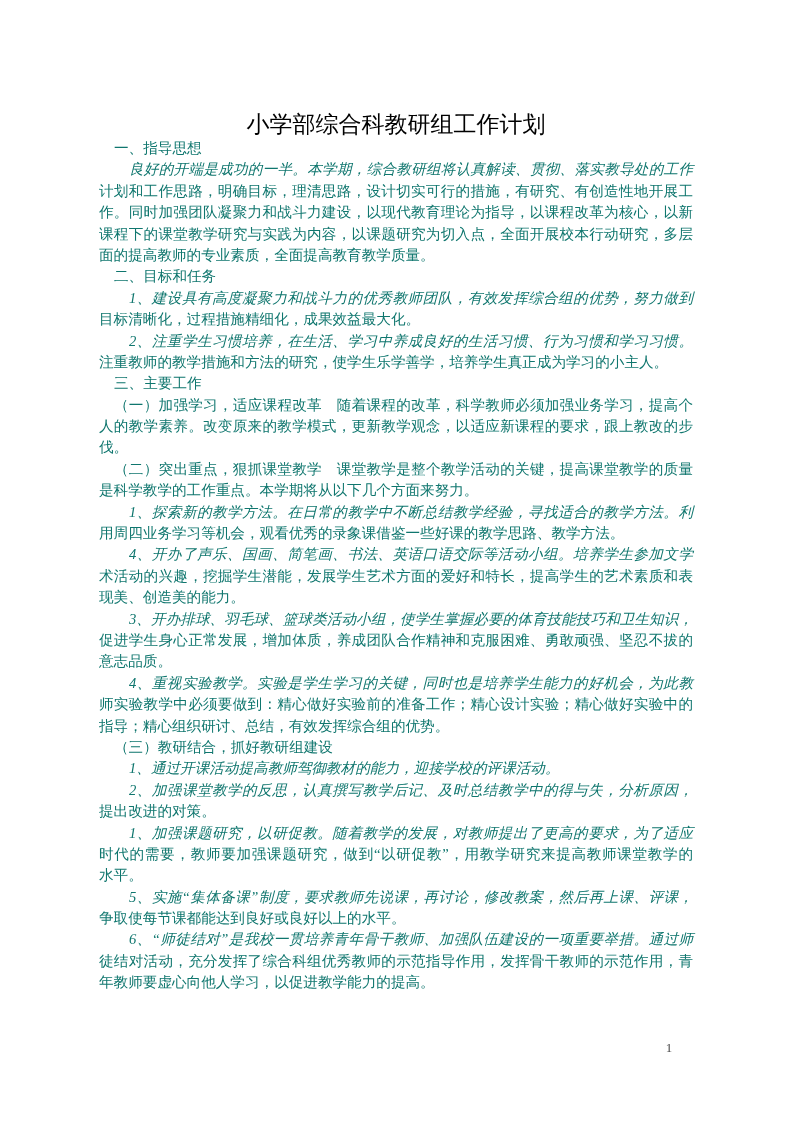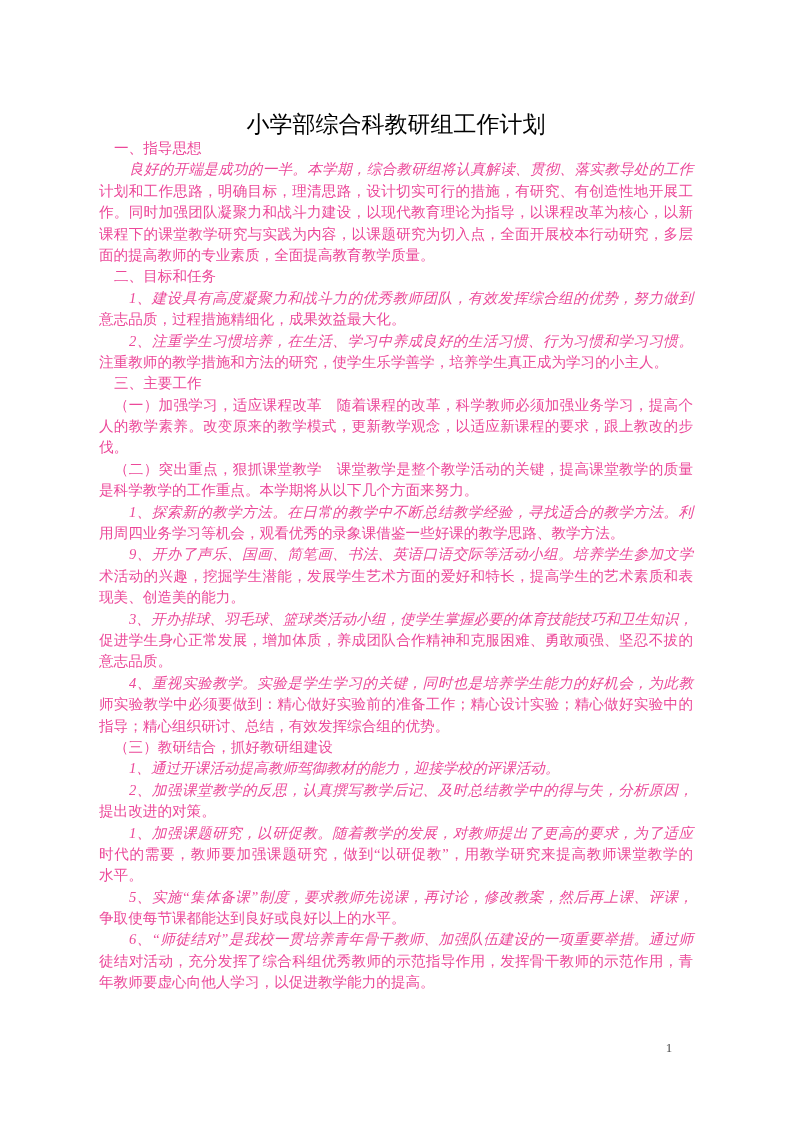--- a/index.html
+++ b/index.html
@@ -30,21 +30,21 @@
     top: 138px;
     width: 594px;
   }
   .para { margin: 0; padding: 0; }
   .line {
     height: 21.4px;
     line-height: 21.4px;
     font-size: 14.6px;
     white-space: nowrap;
     letter-spacing: 0;
-    color: #ec4899;
+    color: #0f766e;
   }
   .line.fill {
     white-space: normal;
     text-align: justify;
     text-align-last: justify;
     text-justify: inter-character;
   }
   .line.in1 { padding-left: 15px; }
   .line.in2 { padding-left: 30px; font-style: italic; }
   .page-number {
@@ -73,21 +73,21 @@
         <div class="line fill">计划和工作思路，明确目标，理清思路，设计切实可行的措施，有研究、有创造性地开展工</div>
         <div class="line fill">作。同时加强团队凝聚力和战斗力建设，以现代教育理论为指导，以课程改革为核心，以新</div>
         <div class="line fill">课程下的课堂教学研究与实践为内容，以课题研究为切入点，全面开展校本行动研究，多层</div>
         <div class="line">面的提高教师的专业素质，全面提高教育教学质量。</div>
       </div>
       <div class="para">
         <div class="line in1">二、目标和任务</div>
       </div>
       <div class="para">
         <div class="line in2 fill">1、建设具有高度凝聚力和战斗力的优秀教师团队，有效发挥综合组的优势，努力做到</div>
-        <div class="line">意志品质，过程措施精细化，成果效益最大化。</div>
+        <div class="line">目标清晰化，过程措施精细化，成果效益最大化。</div>
       </div>
       <div class="para">
         <div class="line in2 fill">2、注重学生习惯培养，在生活、学习中养成良好的生活习惯、行为习惯和学习习惯。</div>
         <div class="line">注重教师的教学措施和方法的研究，使学生乐学善学，培养学生真正成为学习的小主人。</div>
       </div>
       <div class="para">
         <div class="line in1">三、主要工作</div>
       </div>
       <div class="para">
         <div class="line in1 fill">（一）加强学习，适应课程改革　随着课程的改革，科学教师必须加强业务学习，提高个</div>
@@ -96,21 +96,21 @@
       </div>
       <div class="para">
         <div class="line in1 fill">（二）突出重点，狠抓课堂教学　课堂教学是整个教学活动的关键，提高课堂教学的质量</div>
         <div class="line">是科学教学的工作重点。本学期将从以下几个方面来努力。</div>
       </div>
       <div class="para">
         <div class="line in2 fill">1、探索新的教学方法。在日常的教学中不断总结教学经验，寻找适合的教学方法。利</div>
         <div class="line">用周四业务学习等机会，观看优秀的录象课借鉴一些好课的教学思路、教学方法。</div>
       </div>
       <div class="para">
-        <div class="line in2 fill">9、开办了声乐、国画、简笔画、书法、英语口语交际等活动小组。培养学生参加文学</div>
+        <div class="line in2 fill">4、开办了声乐、国画、简笔画、书法、英语口语交际等活动小组。培养学生参加文学</div>
         <div class="line fill">术活动的兴趣，挖掘学生潜能，发展学生艺术方面的爱好和特长，提高学生的艺术素质和表</div>
         <div class="line">现美、创造美的能力。</div>
       </div>
       <div class="para">
         <div class="line in2 fill">3、开办排球、羽毛球、篮球类活动小组，使学生掌握必要的体育技能技巧和卫生知识，</div>
         <div class="line fill">促进学生身心正常发展，增加体质，养成团队合作精神和克服困难、勇敢顽强、坚忍不拔的</div>
         <div class="line">意志品质。</div>
       </div>
       <div class="para">
         <div class="line in2 fill">4、重视实验教学。实验是学生学习的关键，同时也是培养学生能力的好机会，为此教</div>

